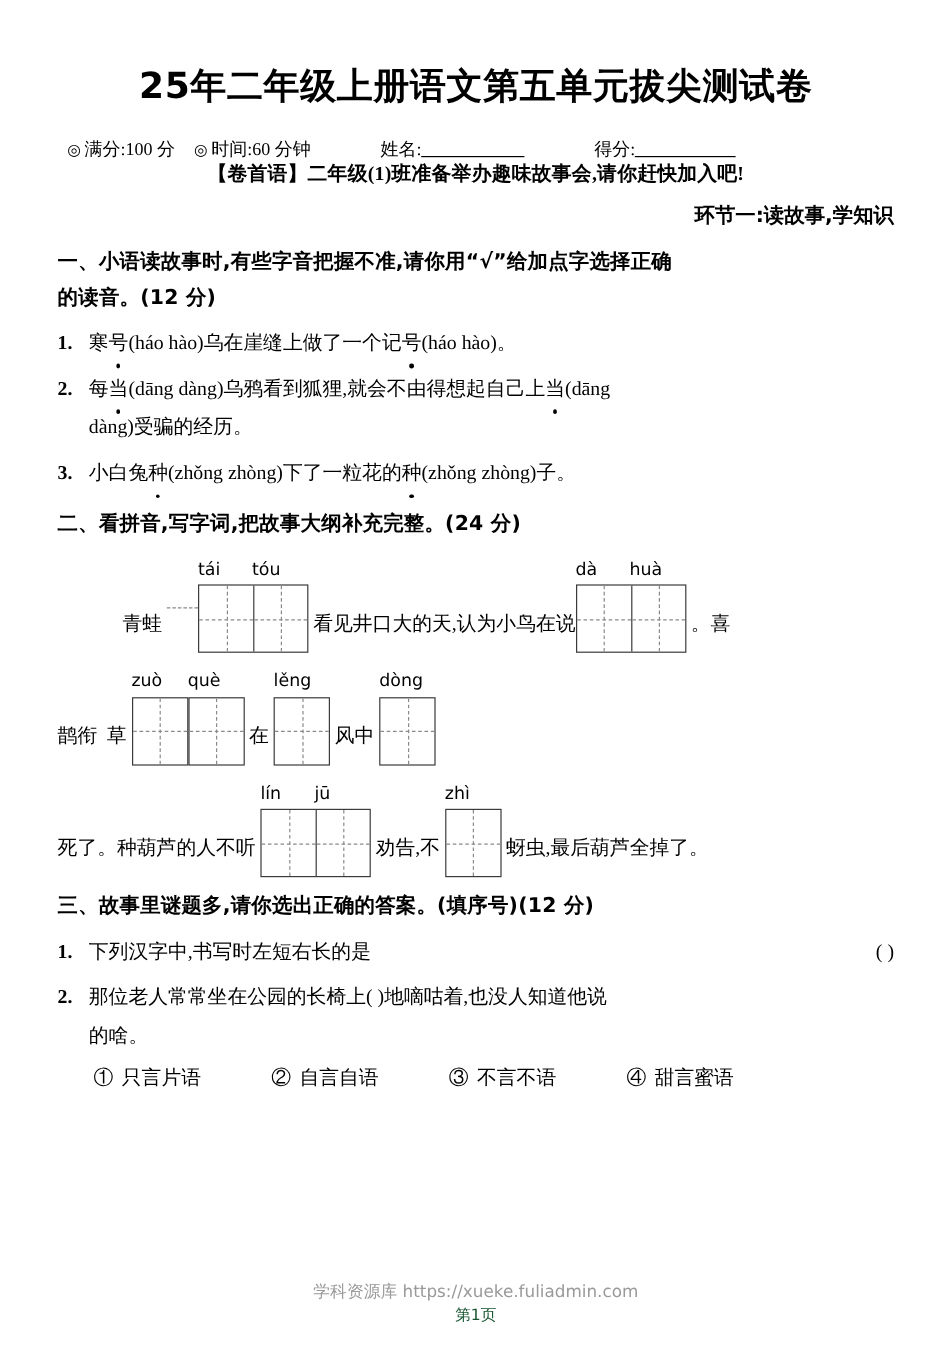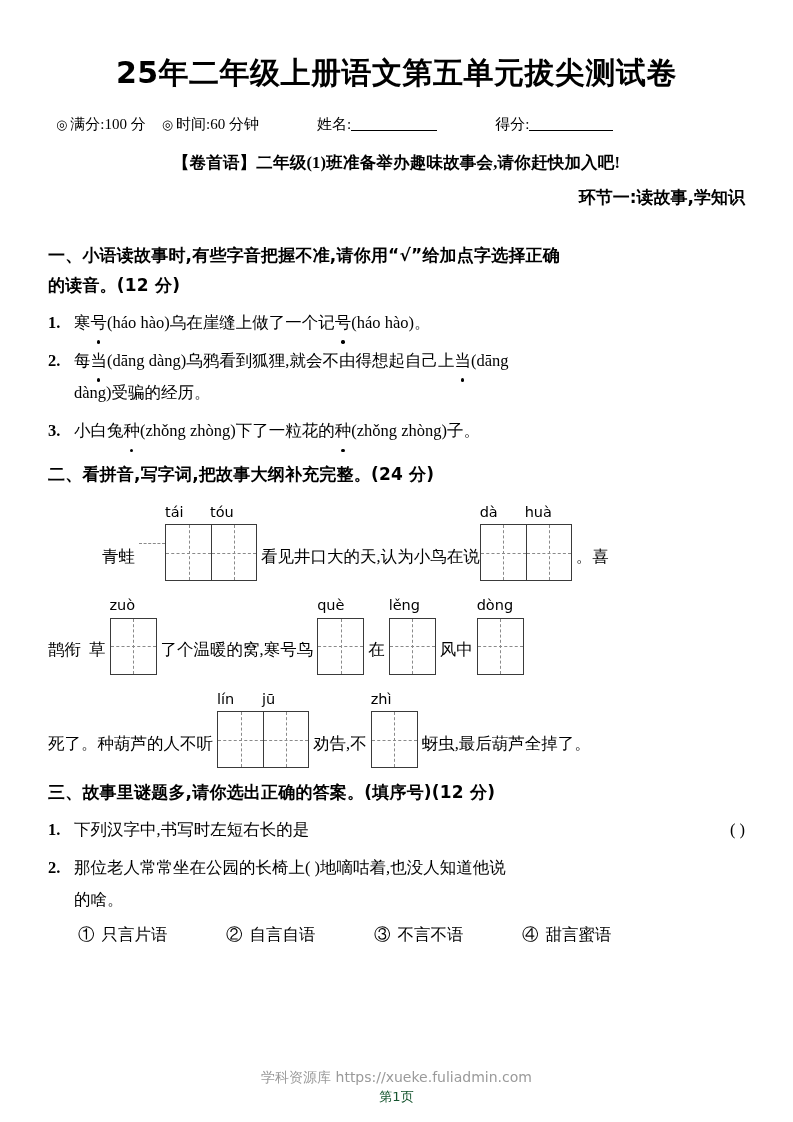--- a/index.html
+++ b/index.html
@@ -53,42 +53,42 @@
     display: inline-block;
     border-bottom: 1.4px solid #000;
     width: 86px;
     height: 14px;
     vertical-align: -2px;
   }
   .blank-line.short { width: 84px; }
 
   
   .intro-line {
-    margin-top: 18px;
+    margin-top: 0;
     font-size: 16.5px;
     font-weight: 700;
     text-align: center;
     white-space: nowrap;
     letter-spacing: 0.2px;
   }
   .section-stage {
     margin-top: 12px;
     font-size: 17px;
     font-weight: 700;
     text-align: right;
     font-family: "DejaVu Sans", "Liberation Sans", sans-serif;
   }
 
   
   .sec-head {
     font-family: "DejaVu Sans", "Liberation Sans", sans-serif;
     font-size: 17px;
     font-weight: 700;
     line-height: 1.75;
-    margin-top: 32px;
+    margin-top: 13px;
     letter-spacing: 0.2px;
   }
   .sec-head.tight { margin-top: 13px; }
 
   
   .q-line {
     font-size: 16.5px;
     line-height: 1.95;
     margin-top: 6px;
     display: flex;
@@ -327,21 +327,20 @@
     <div class="cellwrap">
       <div class="cellgroup">
         <div class="pinyin-strip">
           <span style="width:45px">zuò</span>
         </div>
         <div class="boxes">
           <div class="tzg"></div>
         </div>
       </div>
     </div>
-    <span class="txt pad-l pad-r">了个温暖的窝,寒号鸟</span>
     <div class="cellwrap">
       <div class="cellgroup">
         <div class="pinyin-strip">
           <span style="width:45px">què</span>
         </div>
         <div class="boxes">
           <div class="tzg"></div>
         </div>
       </div>
     </div>

